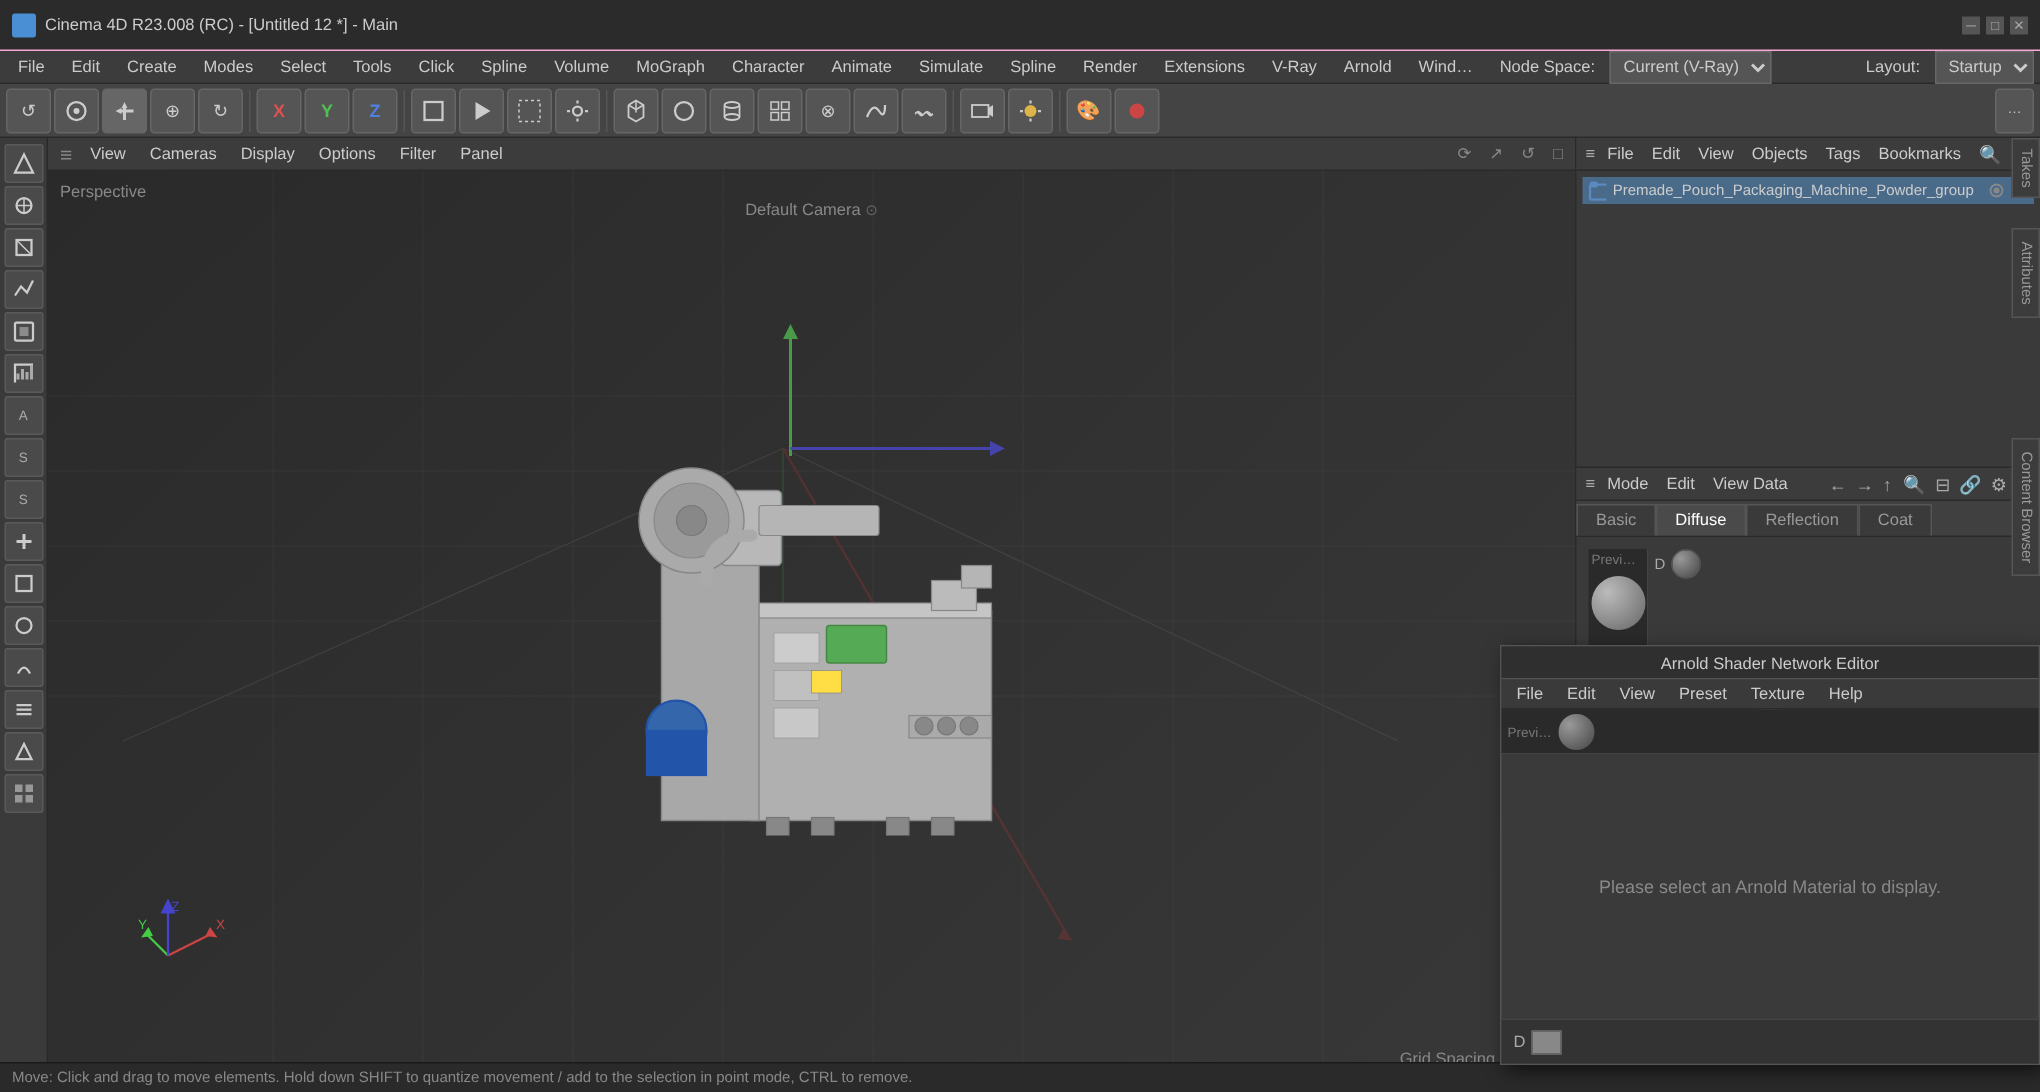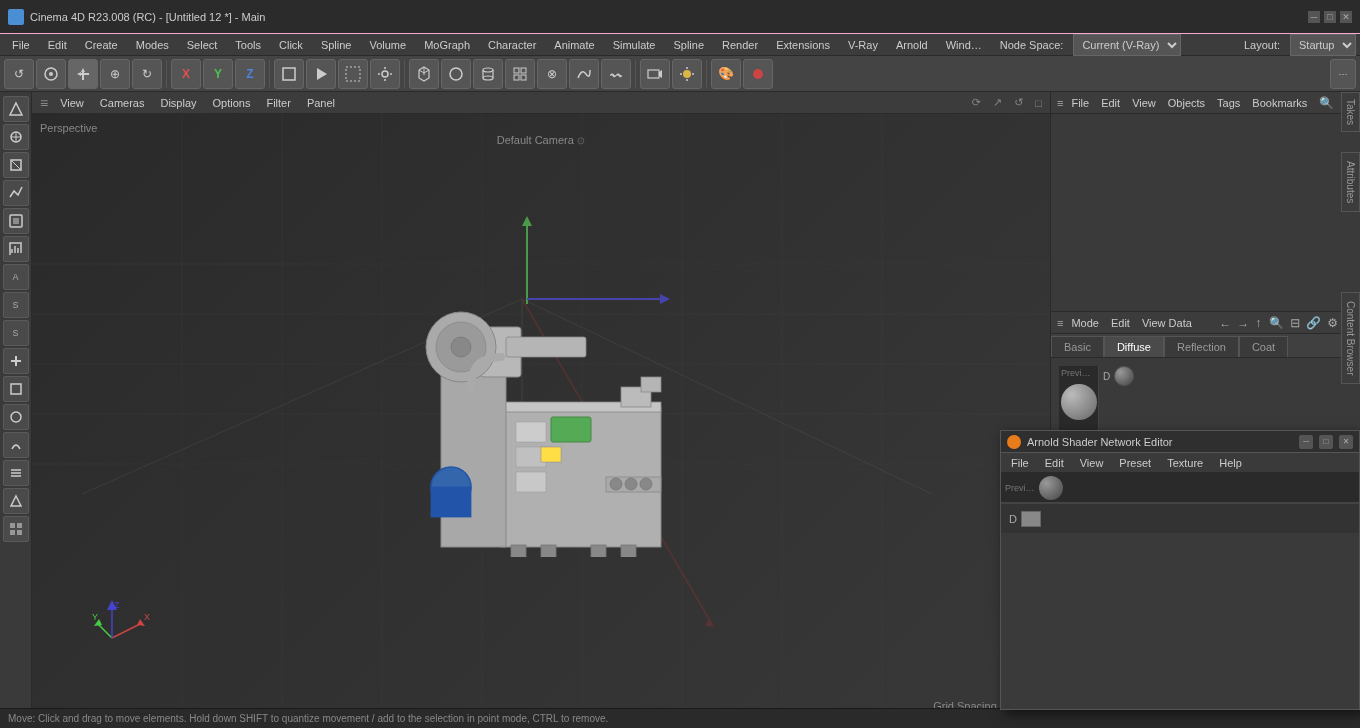--- a/index.html
+++ b/index.html
@@ -335,20 +335,21 @@
       flex-direction: column;
     }
     #arnold-titlebar {
       height: 22px;
       background: #2f2f2f;
       display: flex;
       align-items: center;
       padding: 0 6px;
       border-bottom: 1px solid #555;
       gap: 6px;
+      flex-direction: column;
     }
     .arnold-icon {
       width: 14px;
       height: 14px;
       background: #e87c1a;
       border-radius: 50%;
       display: inline-block;
     }
     .arnold-title { font-size: 11px; color: #ccc; flex: 1; }
     .arnold-win-btn {
@@ -808,20 +809,37 @@
         <span class="om-item">File</span>
         <span class="om-item">Edit</span>
         <span class="om-item">View</span>
         <span class="om-item">Objects</span>
         <span class="om-item">Tags</span>
         <span class="om-item">Bookmarks</span>
         <span style="flex:1"></span>
         <span style="color:#aaa;font-size:12px;margin-right:4px;cursor:pointer;">🔍</span>
         <span style="color:#aaa;font-size:12px;margin-right:4px;cursor:pointer;">⊟</span>
 
+      </div>
+      <div id="object-list">
+        <div class="object-row selected">
+          <svg width="14" height="14">
+            <rect x="1" y="3" width="12" height="10" fill="none" stroke="#5a8abf" stroke-width="1.5" rx="1"></rect>
+            <rect x="1" y="1" width="5" height="4" fill="#5a8abf" rx="1"></rect>
+          </svg>
+          <span class="obj-name" style="font-size:10px;">Premade_Pouch_Packaging_Machine_Powder_group</span>
+          <span style="flex:1"></span>
+          <svg width="14" height="14">
+            <circle cx="7" cy="7" r="4" fill="none" stroke="#888" stroke-width="1.2"></circle>
+            <circle cx="7" cy="7" r="2" fill="#888"></circle>
+          </svg>
+          <svg width="14" height="14">
+            <circle cx="7" cy="7" r="4" fill="none" stroke="#888" stroke-width="1.2"></circle>
+          </svg>
+        </div>
       </div>
     </div>
 
     <div id="attr-manager">
       <div id="attr-toolbar">
         <span style="color:#aaa;cursor:pointer;">≡</span>
         <span class="om-item">Mode</span>
         <span class="om-item">Edit</span>
         <span class="om-item">View Data</span>
         <span style="flex:1"></span>
@@ -904,17 +922,20 @@
     <span class="arnold-menu-item">Edit</span>
     <span class="arnold-menu-item">View</span>
     <span class="arnold-menu-item">Preset</span>
     <span class="arnold-menu-item">Texture</span>
     <span class="arnold-menu-item">Help</span>
   </div>
   <div style="display:flex;height:30px;background:#2a2a2a;border-bottom:1px solid #444;align-items:center;padding:0 4px;">
     <span style="font-size:9px;color:#777;">Previ…</span>
     <div style="width:24px;height:24px;background:radial-gradient(circle at 30% 30%,#999,#444);border-radius:50%;margin-left:4px;"></div>
   </div>
+  <div id="arnold-content">
+    <span class="arnold-message">Please select an Arnold Material to display.</span>
+  </div>
   <div class="arnold-diffuse-bar">
     <span>D</span>
     <div style="width:20px;height:16px;background:#888;margin-left:4px;border:1px solid #666;cursor:pointer;"></div>
   </div>
 </div>
 
 </body></html>

